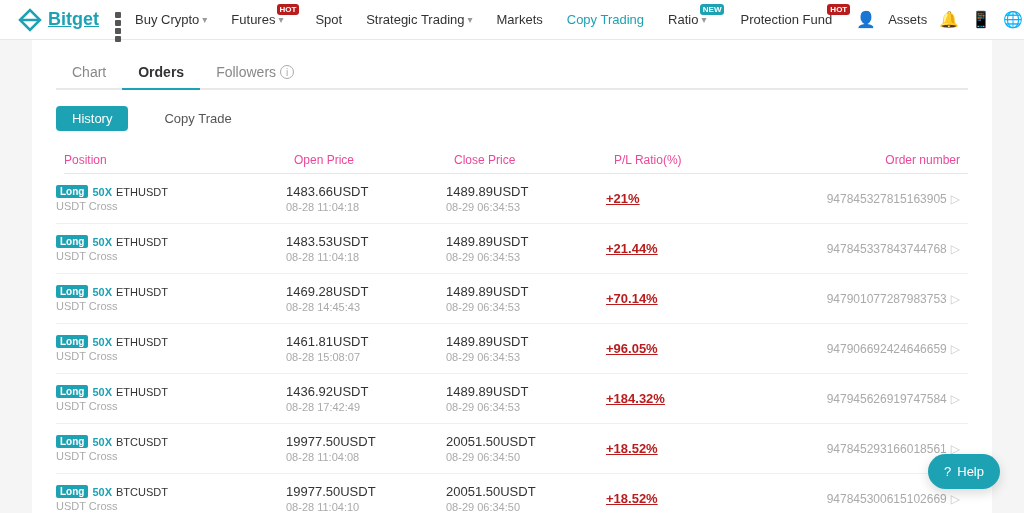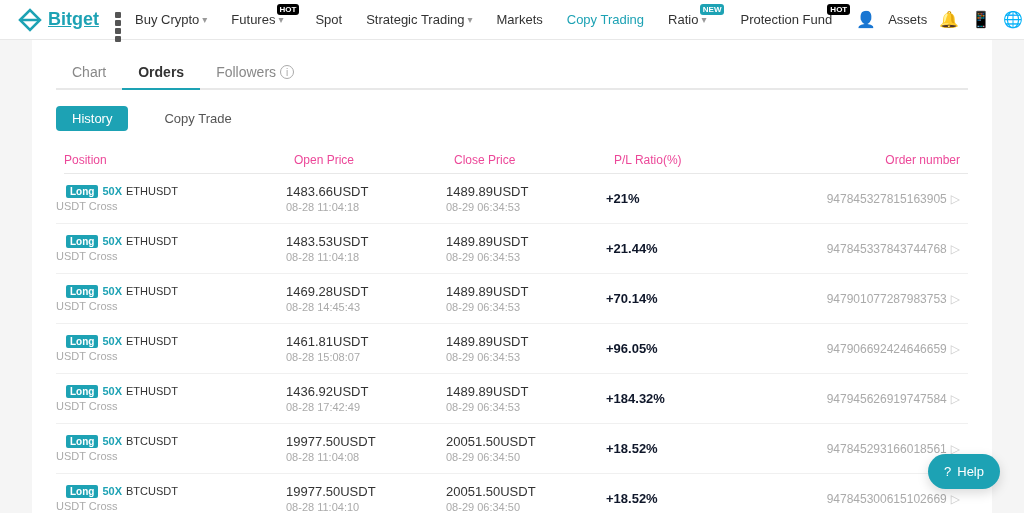--- a/index.html
+++ b/index.html
@@ -58,21 +58,21 @@
       white-space: nowrap;
       text-decoration: none;
       position: relative;
     }
     .nav-item.active { color: #1da2b4; }
     .nav-item .badge {
       position: absolute;
       top: 4px;
       right: 2px;
       font-size: 8px;
-      background: #000000;
+      background: #b91c1c;
       color: #fff;
       padding: 1px 3px;
       border-radius: 3px;
       font-weight: 700;
     }
     .nav-item .badge-new {
       position: absolute;
       top: 4px;
       right: 2px;
       font-size: 8px;
@@ -169,44 +169,44 @@
       display: grid;
       grid-template-columns: 230px 160px 160px 130px 1fr;
       padding: 10px 0;
       border-bottom: 1px solid #f0f0f0;
       align-items: center;
     }
 
     .position-col { display: flex; flex-direction: column; gap: 2px; }
     .position-badge {
       display: inline-flex;
+      align-items: center;
       gap: 4px;
       font-size: 11px;
       font-weight: 600;
-      margin-left: 10px;
     }
     .badge-long {
       background: #1da2b4;
       color: #fff;
       padding: 1px 4px;
       border-radius: 2px;
       font-size: 10px;
     }
     .badge-leverage {
       color: #1da2b4;
       font-weight: 600;
     }
     .position-pair { color: #333; font-weight: 500; }
     .position-sub { font-size: 11px; color: #aaa; }
 
     .price-col { display: flex; flex-direction: column; gap: 2px; }
     .price-val { font-size: 13px; color: #333; }
     .price-date { font-size: 11px; color: #aaa; }
 
-    .pl-positive { color: #0f172a; font-weight: 600; }
+    .pl-positive { color: #b91c1c; font-weight: 600; text-decoration: underline; }
 
     .order-num-col {
       display: flex;
       align-items: center;
       gap: 4px;
       justify-content: flex-end;
       padding-right: 8px;
     }
     .order-num { font-size: 12px; color: #aaa; }
     .copy-icon { font-size: 12px; color: #ccc; cursor: pointer; }

